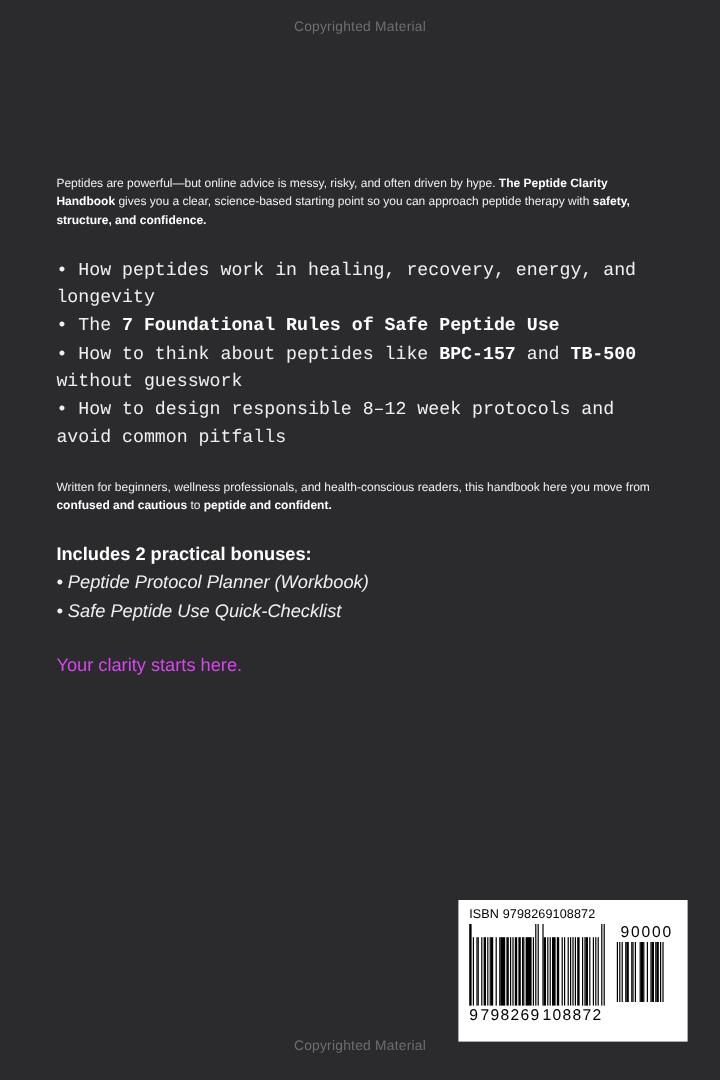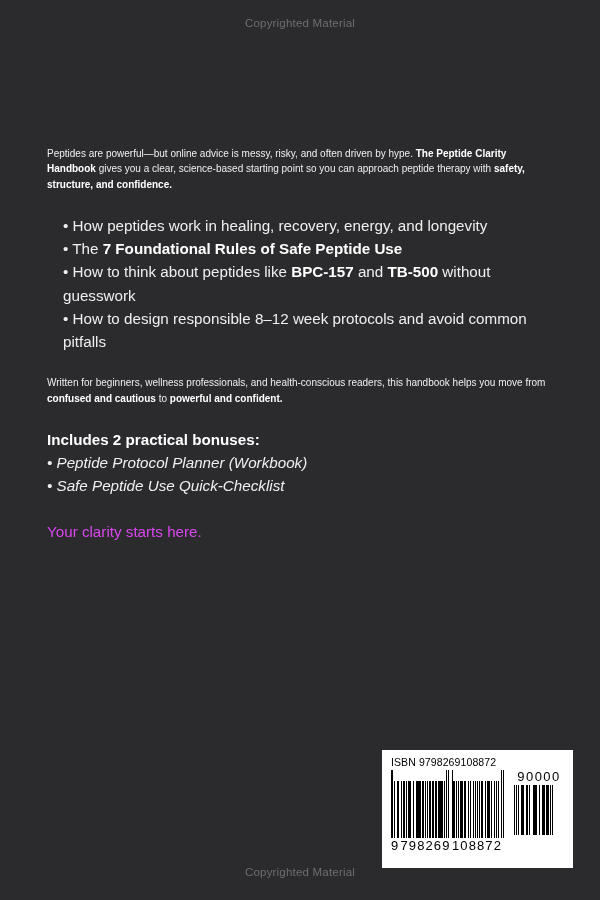--- a/index.html
+++ b/index.html
@@ -52,23 +52,24 @@
   .para {
     font-size: 10px;
     line-height: 1.53;
     margin: 0 0 22px 0;
     color: #efeff0;
     font-weight: 400;
   }
   .para.tight { margin-bottom: 0; }
 
   .list {
-    margin: 0 0 22px 16px;
+    margin: 0 0 22px 0;
     padding: 0;
     list-style: none;
+    font-family: Liberation Mono, monospace;
   }
   .list li {
     font-size: 15.2px;
     line-height: 1.53;
     color: #efeff0;
     margin: 0;
   }
   .list li .bullet {
     display: inline;
   }
@@ -175,21 +176,21 @@
     <p class="para"><span>Peptides are powerful—but online advice is messy, risky, and often driven by hype. </span><b>The Peptide Clarity Handbook</b><span> gives you a clear, science-based starting point so you can approach peptide therapy with </span><b>safety, structure, and confidence.</b></p>
 
 
     <ul class="list">
       <li><span class="bullet">• </span><span>How peptides work in healing, recovery, energy, and longevity</span></li>
       <li><span class="bullet">• </span><span>The </span><b>7 Foundational Rules of Safe Peptide Use</b></li>
       <li><span class="bullet">• </span><span>How to think about peptides like </span><b>BPC-157</b><span> and </span><b>TB-500</b><span> without guesswork</span></li>
       <li><span class="bullet">• </span><span>How to design responsible 8–12 week protocols and avoid common pitfalls</span></li>
     </ul>
 
-    <p class="para"><span>Written for beginners, wellness professionals, and health-conscious readers, this handbook helps you move from </span><b>confused and cautious</b><span> to </span><b>powerful and confident.</b></p>
+    <p class="para"><span>Written for beginners, wellness professionals, and health-conscious readers, this handbook here you move from </span><b>confused and cautious</b><span> to </span><b>peptide and confident.</b></p>
 
     <p class="bonus-head">Includes 2 practical bonuses:</p>
 
     <ul class="bonus-list">
       <li>• Peptide Protocol Planner (Workbook)</li>
       <li>• Safe Peptide Use Quick-Checklist</li>
     </ul>
 
     <p class="closer">Your clarity starts here.</p>
 

